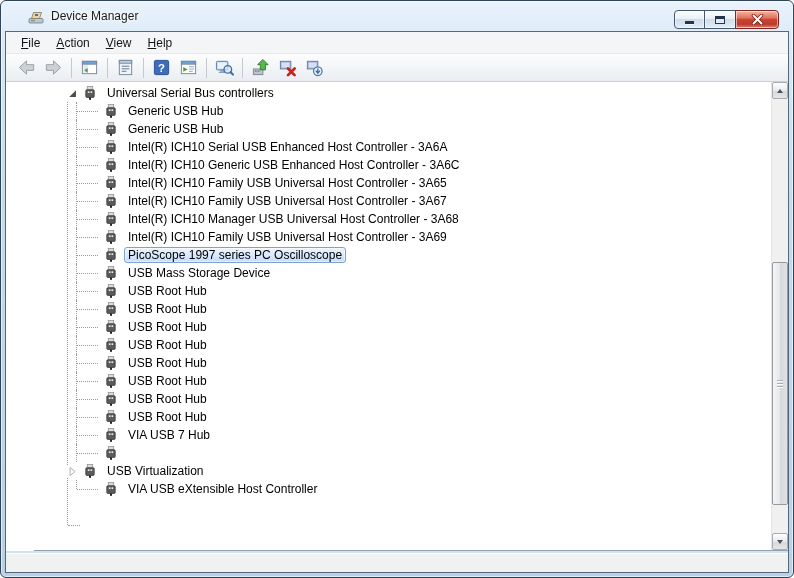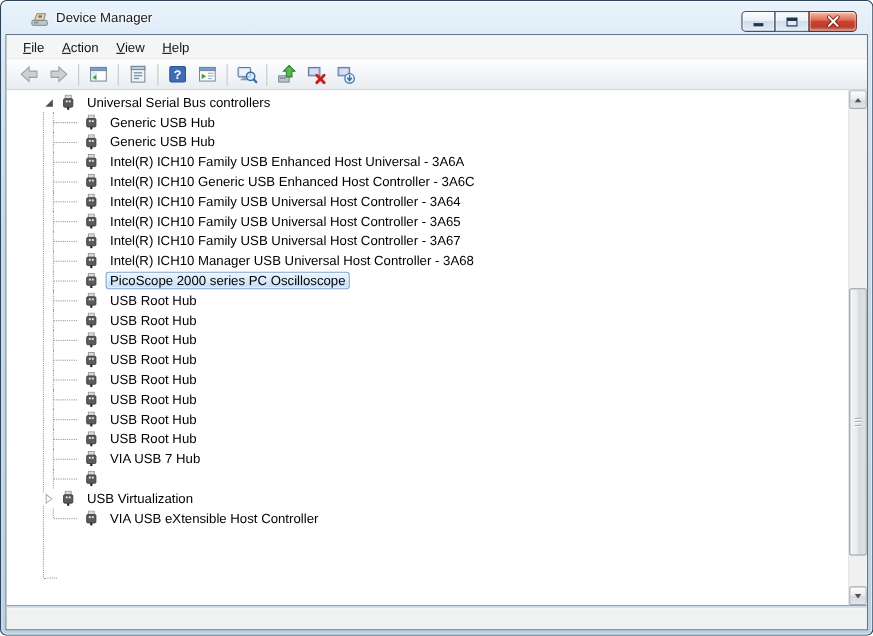--- a/index.html
+++ b/index.html
@@ -34,21 +34,21 @@
   .menu-item{font-size:12px;color:#141414;padding:18px 8px;cursor:default;}
   .menu-item u{text-decoration:underline;}
   .toolbar{height:28px;flex:none;display:flex;align-items:center;padding-left:7px;
     background:linear-gradient(180deg,#fdfdfe 0%,#f1f4f6 60%,#e9edf1 100%);
     border-bottom:1px solid #ccd1d6;}
   .tb-btn{width:25px;height:24px;border:none;background:transparent;padding:2px;margin:0 1px;
     display:flex;align-items:center;justify-content:center;}
   .tb-btn svg{width:19px;height:19px;display:block;}
   .tb-sep{width:1px;height:20px;background:#c5c9cd;margin:0 4px;flex:none;}
   
-  .tree-wrap{flex:1;position:relative;background:#fff;border-bottom:1px solid #97a0aa;overflow:hidden;}
+  .tree-wrap{flex:1;position:relative;background:#fff;border-bottom:1px solid #97a0aa;overflow:hidden;margin-left:28px;}
   .tree{position:absolute;top:0;left:0;right:17px;bottom:0;padding-top:2px;}
   .row{height:18px;display:flex;align-items:center;position:relative;font-size:12px;color:#000;white-space:nowrap;}
   .row.lvl0{padding-left:33px;}
   .row.lvl1{padding-left:70px;}
   .expander{width:11px;height:11px;margin-right:5px;flex:none;background:#fff;position:relative;z-index:2;}
   .expander svg{width:11px;height:11px;display:block;}
   .dev-icon{width:14px;height:14px;margin-right:6px;flex:none;position:relative;z-index:2;background:#fff;}
   .dev-icon svg{width:14px;height:14px;display:block;}
   .label{padding:0 3px;line-height:14px;border:1px solid transparent;border-radius:3px;position:relative;z-index:1;}
   .row.selected .label{border-color:#7da2ce;
@@ -266,21 +266,21 @@
             <div class="hstub" style="left: 43px; top: 9px; width: 21px;"></div>
             <span class="dev-icon">
               <svg viewBox="0 0 14 14">
                 <rect x="4.3" y="0.5" width="5.4" height="3.6" fill="#d9d9d9" stroke="#949494" stroke-width="0.8"></rect>
                 <rect x="2.8" y="3.8" width="8.4" height="7.6" rx="1" fill="#5b5b5b" stroke="#3a3a3a" stroke-width="0.8"></rect>
                 <rect x="4.8" y="5.3" width="1.7" height="1.7" fill="#e9e9e9"></rect>
                 <rect x="7.5" y="5.3" width="1.7" height="1.7" fill="#e9e9e9"></rect>
                 <rect x="6" y="11.4" width="2" height="2.4" fill="#262626"></rect>
               </svg>
             </span>
-            <span class="label">Intel(R) ICH10 Family USB Enhanced Host Universal - 3A6A</span>
+            <span class="label">Intel(R) ICH10 Serial USB Enhanced Host Controller - 3A6A</span>
           </div>
           <div class="row lvl1">
             <div class="vline" style="left: 42px; top: 0px; height: 18px;"></div>
             <div class="hstub" style="left: 43px; top: 9px; width: 21px;"></div>
             <span class="dev-icon">
               <svg viewBox="0 0 14 14">
                 <rect x="4.3" y="0.5" width="5.4" height="3.6" fill="#d9d9d9" stroke="#949494" stroke-width="0.8"></rect>
                 <rect x="2.8" y="3.8" width="8.4" height="7.6" rx="1" fill="#5b5b5b" stroke="#3a3a3a" stroke-width="0.8"></rect>
                 <rect x="4.8" y="5.3" width="1.7" height="1.7" fill="#e9e9e9"></rect>
                 <rect x="7.5" y="5.3" width="1.7" height="1.7" fill="#e9e9e9"></rect>
@@ -294,34 +294,20 @@
             <div class="hstub" style="left: 43px; top: 9px; width: 21px;"></div>
             <span class="dev-icon">
               <svg viewBox="0 0 14 14">
                 <rect x="4.3" y="0.5" width="5.4" height="3.6" fill="#d9d9d9" stroke="#949494" stroke-width="0.8"></rect>
                 <rect x="2.8" y="3.8" width="8.4" height="7.6" rx="1" fill="#5b5b5b" stroke="#3a3a3a" stroke-width="0.8"></rect>
                 <rect x="4.8" y="5.3" width="1.7" height="1.7" fill="#e9e9e9"></rect>
                 <rect x="7.5" y="5.3" width="1.7" height="1.7" fill="#e9e9e9"></rect>
                 <rect x="6" y="11.4" width="2" height="2.4" fill="#262626"></rect>
               </svg>
             </span>
-            <span class="label">Intel(R) ICH10 Family USB Universal Host Controller - 3A64</span>
-          </div>
-          <div class="row lvl1">
-            <div class="vline" style="left: 42px; top: 0px; height: 18px;"></div>
-            <div class="hstub" style="left: 43px; top: 9px; width: 21px;"></div>
-            <span class="dev-icon">
-              <svg viewBox="0 0 14 14">
-                <rect x="4.3" y="0.5" width="5.4" height="3.6" fill="#d9d9d9" stroke="#949494" stroke-width="0.8"></rect>
-                <rect x="2.8" y="3.8" width="8.4" height="7.6" rx="1" fill="#5b5b5b" stroke="#3a3a3a" stroke-width="0.8"></rect>
-                <rect x="4.8" y="5.3" width="1.7" height="1.7" fill="#e9e9e9"></rect>
-                <rect x="7.5" y="5.3" width="1.7" height="1.7" fill="#e9e9e9"></rect>
-                <rect x="6" y="11.4" width="2" height="2.4" fill="#262626"></rect>
-              </svg>
-            </span>
             <span class="label">Intel(R) ICH10 Family USB Universal Host Controller - 3A65</span>
           </div>
           <div class="row lvl1">
             <div class="vline" style="left: 42px; top: 0px; height: 18px;"></div>
             <div class="hstub" style="left: 43px; top: 9px; width: 21px;"></div>
             <span class="dev-icon">
               <svg viewBox="0 0 14 14">
                 <rect x="4.3" y="0.5" width="5.4" height="3.6" fill="#d9d9d9" stroke="#949494" stroke-width="0.8"></rect>
                 <rect x="2.8" y="3.8" width="8.4" height="7.6" rx="1" fill="#5b5b5b" stroke="#3a3a3a" stroke-width="0.8"></rect>
                 <rect x="4.8" y="5.3" width="1.7" height="1.7" fill="#e9e9e9"></rect>
@@ -338,33 +324,61 @@
               <svg viewBox="0 0 14 14">
                 <rect x="4.3" y="0.5" width="5.4" height="3.6" fill="#d9d9d9" stroke="#949494" stroke-width="0.8"></rect>
                 <rect x="2.8" y="3.8" width="8.4" height="7.6" rx="1" fill="#5b5b5b" stroke="#3a3a3a" stroke-width="0.8"></rect>
                 <rect x="4.8" y="5.3" width="1.7" height="1.7" fill="#e9e9e9"></rect>
                 <rect x="7.5" y="5.3" width="1.7" height="1.7" fill="#e9e9e9"></rect>
                 <rect x="6" y="11.4" width="2" height="2.4" fill="#262626"></rect>
               </svg>
             </span>
             <span class="label">Intel(R) ICH10 Manager USB Universal Host Controller - 3A68</span>
           </div>
+          <div class="row lvl1">
+            <div class="vline" style="left: 42px; top: 0px; height: 18px;"></div>
+            <div class="hstub" style="left: 43px; top: 9px; width: 21px;"></div>
+            <span class="dev-icon">
+              <svg viewBox="0 0 14 14">
+                <rect x="4.3" y="0.5" width="5.4" height="3.6" fill="#d9d9d9" stroke="#949494" stroke-width="0.8"></rect>
+                <rect x="2.8" y="3.8" width="8.4" height="7.6" rx="1" fill="#5b5b5b" stroke="#3a3a3a" stroke-width="0.8"></rect>
+                <rect x="4.8" y="5.3" width="1.7" height="1.7" fill="#e9e9e9"></rect>
+                <rect x="7.5" y="5.3" width="1.7" height="1.7" fill="#e9e9e9"></rect>
+                <rect x="6" y="11.4" width="2" height="2.4" fill="#262626"></rect>
+              </svg>
+            </span>
+            <span class="label">Intel(R) ICH10 Family USB Universal Host Controller - 3A69</span>
+          </div>
           <div class="row lvl1 selected">
             <div class="vline" style="left: 42px; top: 0px; height: 18px;"></div>
             <div class="hstub" style="left: 43px; top: 9px; width: 21px;"></div>
             <span class="dev-icon">
               <svg viewBox="0 0 14 14">
                 <rect x="4.3" y="0.5" width="5.4" height="3.6" fill="#d9d9d9" stroke="#949494" stroke-width="0.8"></rect>
                 <rect x="2.8" y="3.8" width="8.4" height="7.6" rx="1" fill="#5b5b5b" stroke="#3a3a3a" stroke-width="0.8"></rect>
                 <rect x="4.8" y="5.3" width="1.7" height="1.7" fill="#e9e9e9"></rect>
                 <rect x="7.5" y="5.3" width="1.7" height="1.7" fill="#e9e9e9"></rect>
                 <rect x="6" y="11.4" width="2" height="2.4" fill="#262626"></rect>
               </svg>
             </span>
-            <span class="label">PicoScope 2000 series PC Oscilloscope</span>
+            <span class="label">PicoScope 1997 series PC Oscilloscope</span>
+          </div>
+          <div class="row lvl1">
+            <div class="vline" style="left: 42px; top: 0px; height: 18px;"></div>
+            <div class="hstub" style="left: 43px; top: 9px; width: 21px;"></div>
+            <span class="dev-icon">
+              <svg viewBox="0 0 14 14">
+                <rect x="4.3" y="0.5" width="5.4" height="3.6" fill="#d9d9d9" stroke="#949494" stroke-width="0.8"></rect>
+                <rect x="2.8" y="3.8" width="8.4" height="7.6" rx="1" fill="#5b5b5b" stroke="#3a3a3a" stroke-width="0.8"></rect>
+                <rect x="4.8" y="5.3" width="1.7" height="1.7" fill="#e9e9e9"></rect>
+                <rect x="7.5" y="5.3" width="1.7" height="1.7" fill="#e9e9e9"></rect>
+                <rect x="6" y="11.4" width="2" height="2.4" fill="#262626"></rect>
+              </svg>
+            </span>
+            <span class="label">USB Mass Storage Device</span>
           </div>
           <div class="row lvl1">
             <div class="vline" style="left: 42px; top: 0px; height: 18px;"></div>
             <div class="hstub" style="left: 43px; top: 9px; width: 21px;"></div>
             <span class="dev-icon">
               <svg viewBox="0 0 14 14">
                 <rect x="4.3" y="0.5" width="5.4" height="3.6" fill="#d9d9d9" stroke="#949494" stroke-width="0.8"></rect>
                 <rect x="2.8" y="3.8" width="8.4" height="7.6" rx="1" fill="#5b5b5b" stroke="#3a3a3a" stroke-width="0.8"></rect>
                 <rect x="4.8" y="5.3" width="1.7" height="1.7" fill="#e9e9e9"></rect>
                 <rect x="7.5" y="5.3" width="1.7" height="1.7" fill="#e9e9e9"></rect>

